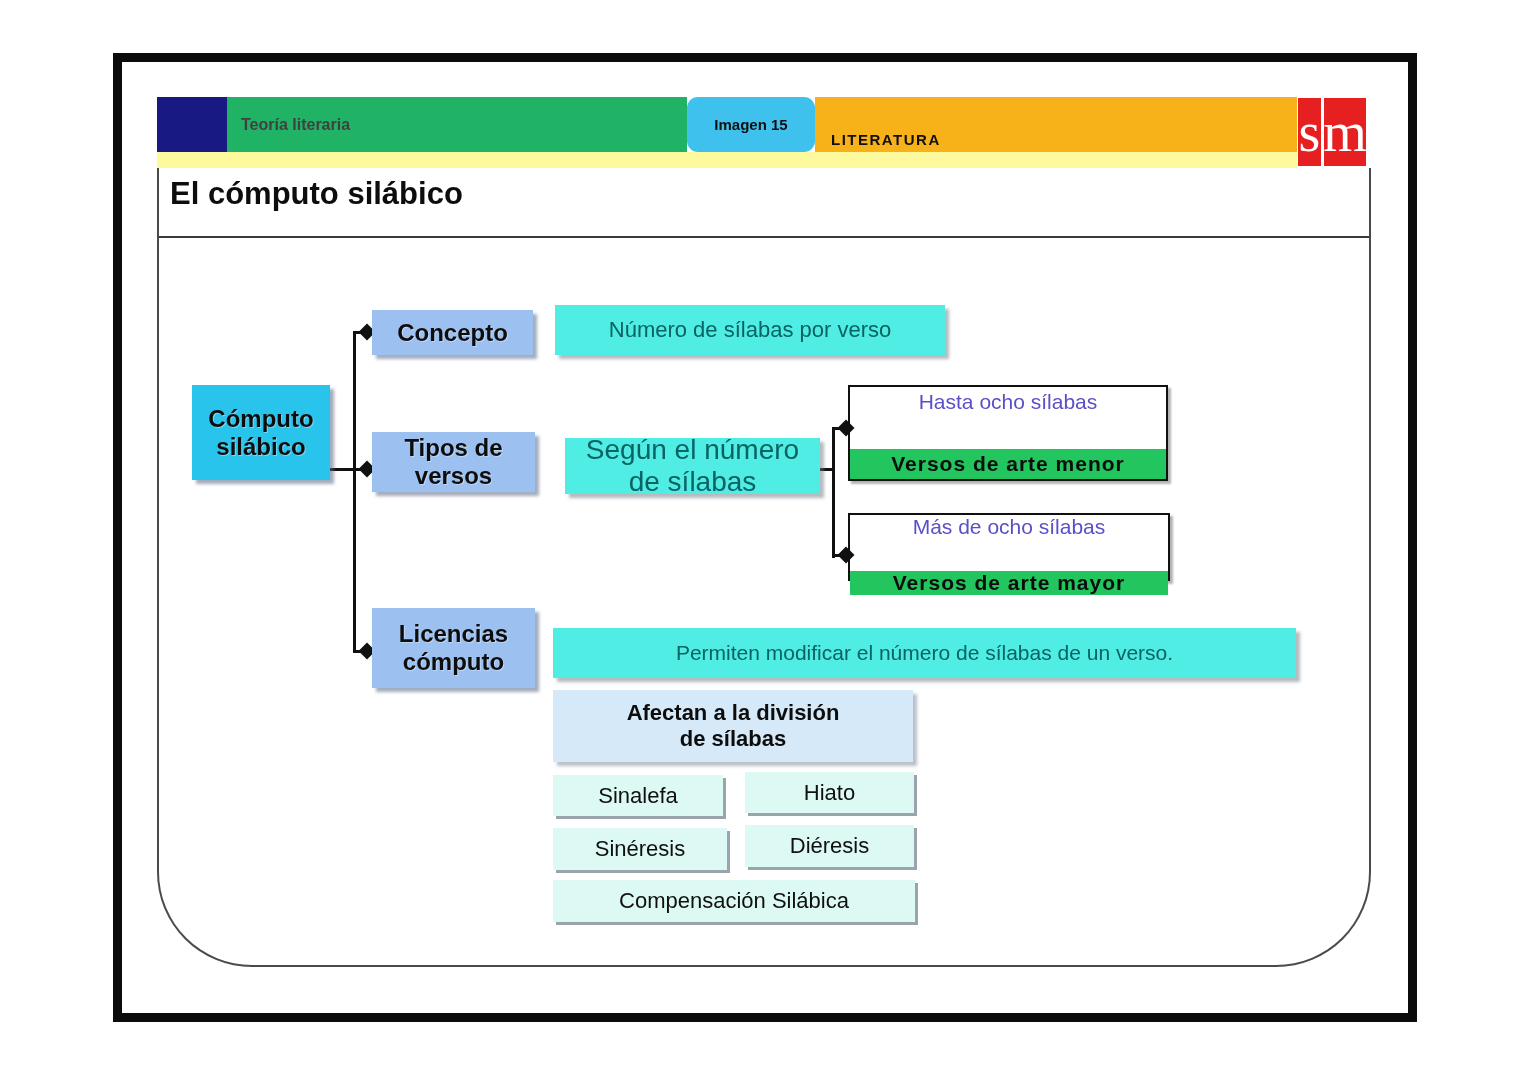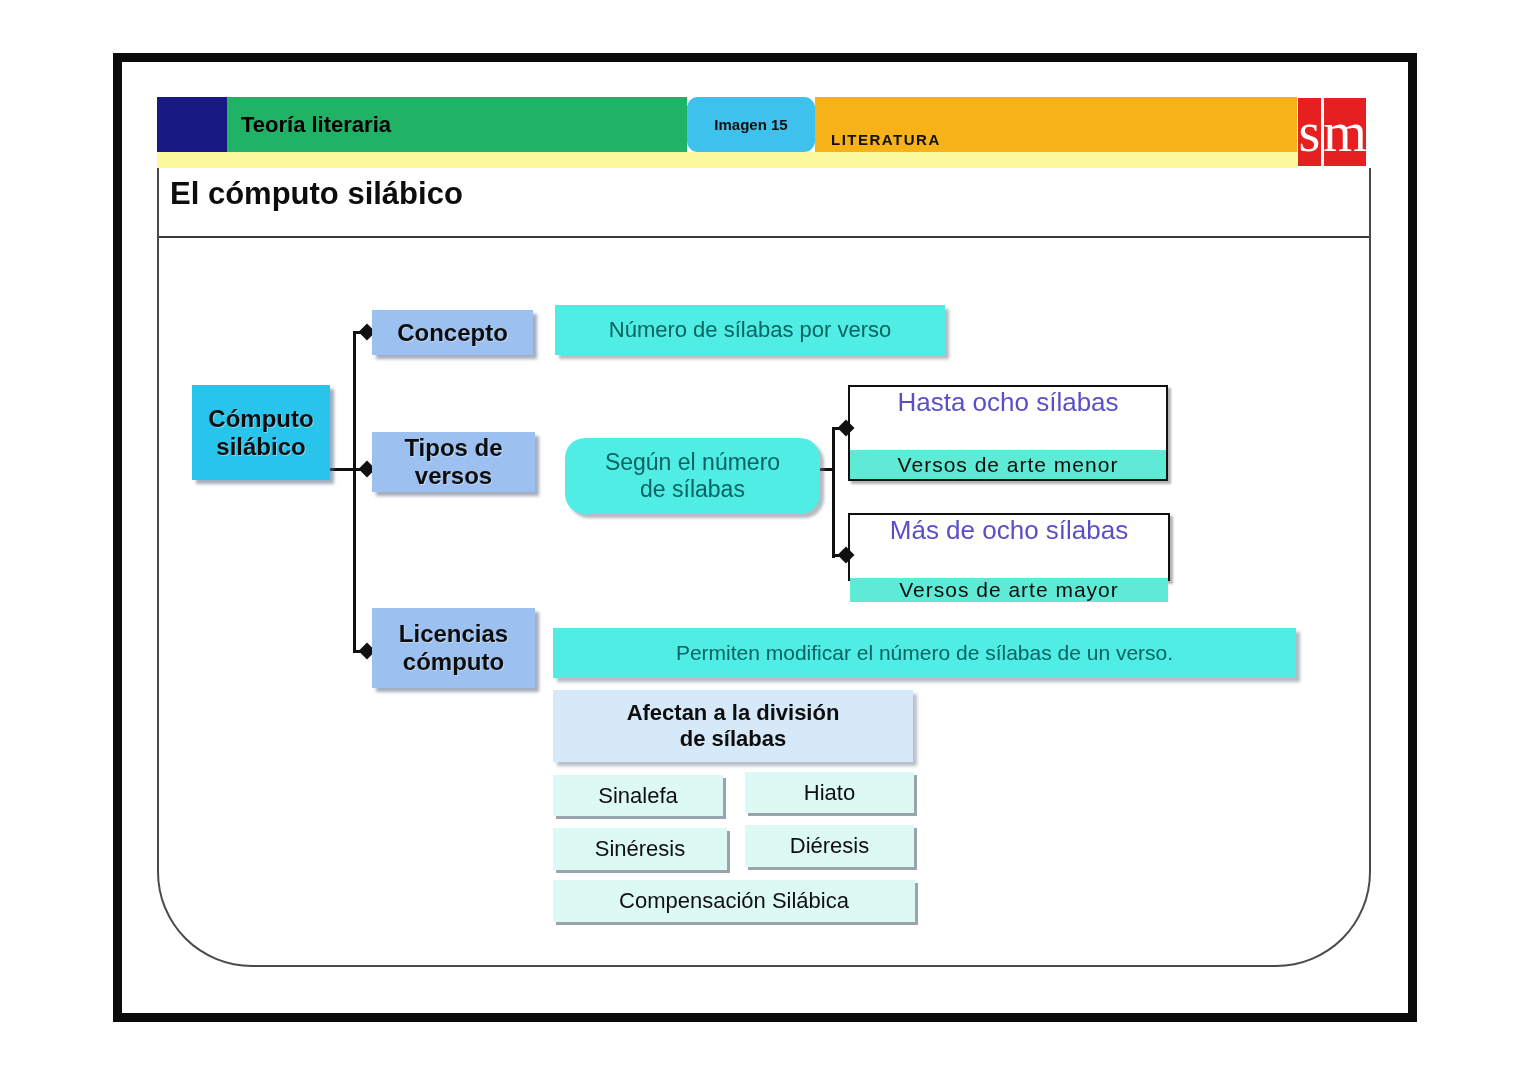--- a/index.html
+++ b/index.html
@@ -8,21 +8,21 @@
 
   .slide-border { position:absolute; left:113px; top:53px; width:1304px; height:969px;
                   border:9px solid #0b0b0b; background:#fff; }
 
   
   .hseg { position:absolute; top:97px; height:55px; display:flex; align-items:center; }
   .h-navy   { left:157px; width:70px;  background:#191984; }
   .h-green  { left:227px; width:460px; background:#21b365; padding-left:14px; }
   .h-sky    { left:687px; width:128px; background:#3ec1ec; justify-content:center;border-radius:11px; }
   .h-orange { left:815px; width:482px; background:#f7b119; padding-left:16px; }
-  .h-green span  { font-size:22px; font-weight:bold; color:#000000; }
+  .h-green span  { font-size:16px; font-weight:bold; color:#404040; }
   .h-sky span    { font-size:15px; font-weight:bold; color:#101010; }
   .h-orange span { font-size:15px; font-weight:bold; color:#101010; letter-spacing:1.5px;margin-top:30px; }
 
   .yellow-strip { position:absolute; left:157px; top:152px; width:1140px; height:16px; background:#fdfa9e; }
 
   .sm-logo { position:absolute; left:1298px; top:98px; width:68px; height:68px; display:flex; }
   .sm-logo .blk { background:#e62020; color:#fff; font-family:"Liberation Serif",serif;
                   font-size:56px; line-height:60px; display:flex; align-items:center; justify-content:center; }
   .sm-logo .blk.s { width:23px; }
   .sm-logo .gap { width:3px; background:#fff; }
@@ -48,23 +48,23 @@
            box-shadow:4px 4px 3px rgba(90,105,135,.55); text-shadow:1px 1px 0 rgba(255,255,255,.35); }
   .aqua  { background:#4fede4; color:#0a6363; font-size:22px;
            box-shadow:4px 4px 3px rgba(110,120,130,.5); }
   .paleblue { background:#d5e9f8; color:#0d0d0d; font-weight:bold; font-size:22px;
               box-shadow:4px 4px 3px rgba(120,130,145,.5); }
   .palecyan { background:#dcf9f3; color:#101010; font-size:22px;
               box-shadow:3px 3px 0 #9aa4ac; }
 
   .vgroup { position:absolute; border:2px solid #101010; box-shadow:3px 3px 2px rgba(0,0,0,.3);
             display:flex; flex-direction:column; }
-  .vgroup .cond { flex:1; background:#fff; color:#5a4fc8; font-size:26px;
+  .vgroup .cond { flex:1; background:#fff; color:#5a4fc8; font-size:21px;
                   display:flex; align-items:center; justify-content:center; }
-  .vgroup .name { flex:1; background:#5eead4; color:#0d0d0d; font-size:21px; font-weight:normal;
+  .vgroup .name { flex:1; background:#22c55e; color:#0d0d0d; font-size:21px; font-weight:bold;
                   letter-spacing:1px; display:flex; align-items:center; justify-content:center;margin-top:32px; }
 </style>
 </head>
 <body>
 
 <div class="page">
   <div class="slide-border"></div>
 
   <div class="hseg h-navy"></div>
   <div class="hseg h-green">
@@ -105,21 +105,21 @@
   <div class="diamond" style="left:840px;top:549px;"></div>
 
   <div class="node cyan" style="left:192px;top:385px;width:138px;height:95px;">Cómputo
 silábico</div>
 
   <div class="node aqua" style="left:555px;top:305px;width:390px;height:50px;">Número de sílabas por verso</div>
   <div class="node lblue" style="left:372px;top:310px;width:161px;height:45px;">Concepto</div>
 
   <div class="node lblue" style="left:372px;top:432px;width:163px;height:60px;">Tipos de
 versos</div>
-  <div class="node aqua" style="left:565px;top:438px;width:255px;height:76px;font-size:23px;border-radius:20px;">Según el número
+  <div class="node aqua" style="left:565px;top:438px;width:255px;height:56px;font-size:28px;">Según el número
 de sílabas</div>
 
   <div class="vgroup" style="left:848px;top:385px;width:320px;height:96px;">
     <div class="cond">Hasta ocho sílabas</div>
     <div class="name">Versos de arte menor</div>
   </div>
   <div class="vgroup" style="left:848px;top:513px;width:322px;height:68px;">
     <div class="cond">Más de ocho sílabas</div>
     <div class="name">Versos de arte mayor</div>
   </div>

